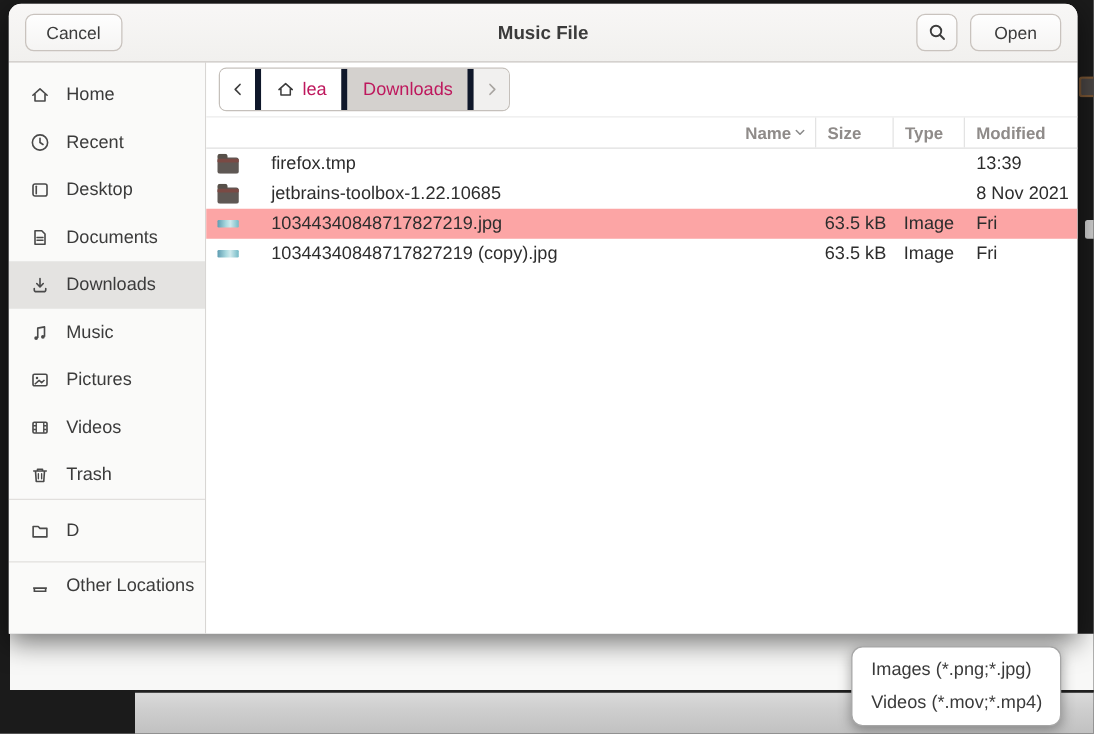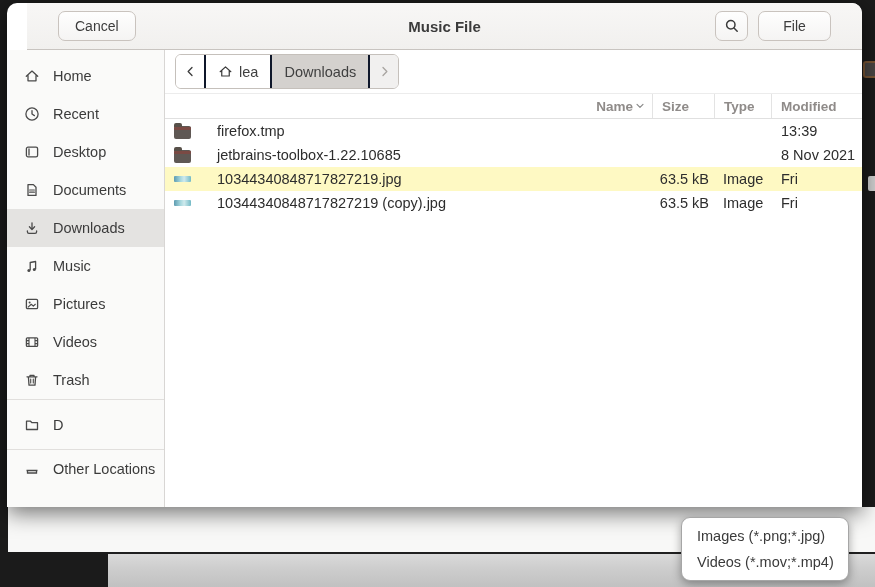--- a/index.html
+++ b/index.html
@@ -18,21 +18,21 @@
     background:#4a4644;border:2px solid #7a5634;border-right:none;border-radius:3px 0 0 3px;box-sizing:border-box;}
   .artifact-notch{position:absolute;left:868px;top:176px;width:7px;height:15px;background:#cfcfcf;border-radius:2px 0 0 2px;}
 
   
   .dialog{position:absolute;left:7px;top:3px;width:855px;height:504px;
     background:#fff;border-radius:10px 10px 0 0;overflow:hidden;
     box-shadow:0 6px 22px rgba(0,0,0,.55);display:flex;flex-direction:column;}
 
   .headerbar{height:47px;flex:0 0 47px;display:flex;align-items:center;position:relative;
     background:linear-gradient(180deg,#f8f7f6 0%,#f1f0ee 100%);
-    border-bottom:1px solid #c8c4c0;box-sizing:border-box;padding:0 31px;margin-left:20px;}
+    border-bottom:1px solid #c8c4c0;box-sizing:border-box;padding:0 13px;}
   .hb-title{position:absolute;left:0;right:0;text-align:center;
     font-size:15px;font-weight:bold;color:#3b3b3b;pointer-events:none;}
   .btn{display:inline-flex;align-items:center;justify-content:center;
     height:30px;background:linear-gradient(180deg,#fefefe,#f5f4f3);
     border:1px solid #c9c3be;border-radius:7px;box-sizing:border-box;
     font-size:14px;color:#3c3c3c;padding:0 16px;}
   .btn-cancel{z-index:1;}
   .hb-right{margin-left:auto;display:flex;align-items:center;gap:10px;z-index:1;}
   .btn-search{width:33px;padding:0;}
   .btn-open{min-width:73px;}
@@ -48,39 +48,39 @@
   .side-item .icon{width:16px;height:16px;flex:0 0 16px;color:#4a4a4a;}
   .side-sep{height:1px;background:#e1dfdd;margin:0;}
   .side-item.bookmark-d{height:49px;}
 
   
   .main{flex:1;display:flex;flex-direction:column;background:#fff;min-width:0;}
 
   .pathbar-row{flex:0 0 43px;display:flex;align-items:center;padding:0 10px;box-sizing:border-box;}
   .pathbar{display:flex;height:33px;border:1px solid #c5c0bb;border-radius:6px;overflow:hidden;background:#fff;}
   .pb-seg{display:flex;align-items:center;justify-content:center;padding:0 12px;
-    font-size:14.5px;color:#404040;border-right:2px solid #0f172a;background:#fff;gap:6px;}
+    font-size:14.5px;color:#be185d;border-right:5px solid #0f172a;background:#fff;gap:6px;}
   .pb-seg:last-child{border-right:none;}
   .pb-seg .icon{width:15px;height:15px;color:#3c3c3c;}
   .pb-seg.nav{width:28px;padding:0;}
   .pb-seg.active{background:#d4d1ce;min-width:72px;}
   .pb-seg.forward{background:#f1f0ef;color:#a39f9c;}
   .pb-seg.forward .icon{color:#a8a4a0;}
 
   
   .list{flex:1;display:flex;flex-direction:column;min-height:0;}
   .lhead,.frow{display:grid;grid-template-columns:1fr 62px 57px 91px;align-items:center;}
   .lhead{flex:0 0 26px;border-top:1px solid #ececec;border-bottom:1px solid #e0e0e0;box-sizing:border-box;}
   .hcell{font-size:13.5px;font-weight:bold;color:#8f8b89;height:100%;
     display:flex;align-items:center;padding-left:9px;box-sizing:border-box;}
   .hcell.c-name{justify-content:flex-end;padding-right:5px;}
   .hcell+.hcell{border-left:1px solid #e3e3e3;}
   .sort-ind{width:14px;height:14px;color:#8a8a8a;}
   .frow{height:24px;font-size:14.5px;color:#2d2d2d;}
-  .frow.selected{background:#fef9c3;}
+  .frow.selected{background:#fca5a5;}
   .cell{white-space:nowrap;overflow:hidden;}
   .cell.name{display:flex;align-items:center;gap:26px;padding-left:8px;}
   .cell.size{text-align:right;padding-right:5px;}
   .cell.type{padding-left:9px;}
   .cell.modified{padding-left:10px;}
 
   .ficon{width:18px;flex:0 0 18px;display:flex;align-items:center;justify-content:center;}
   .folder-ico{width:17px;height:13px;background:#5f5854;border-radius:2px;position:relative;margin-top:2px;}
   .folder-ico::before{content:"";position:absolute;top:-3px;left:0;width:8px;height:4px;
     background:#575049;border-radius:2px 2px 0 0;}
@@ -169,21 +169,21 @@
 
   <div class="headerbar">
     <div class="btn btn-cancel">Cancel</div>
     <div class="hb-title">Music File</div>
     <div class="hb-right">
       <div class="btn btn-search">
         <svg class="icon" width="16" height="16" viewBox="0 0 16 16">
             <use href="#i-search"></use>
           </svg>
       </div>
-      <div class="btn btn-open">File</div>
+      <div class="btn btn-open">Open</div>
     </div>
   </div>
 
   <div class="dlg-body">
 
     <div class="sidebar">
       <div>
           <div class="side-item">
     <svg class="icon" viewBox="0 0 16 16">
               <use href="#i-home"></use>

